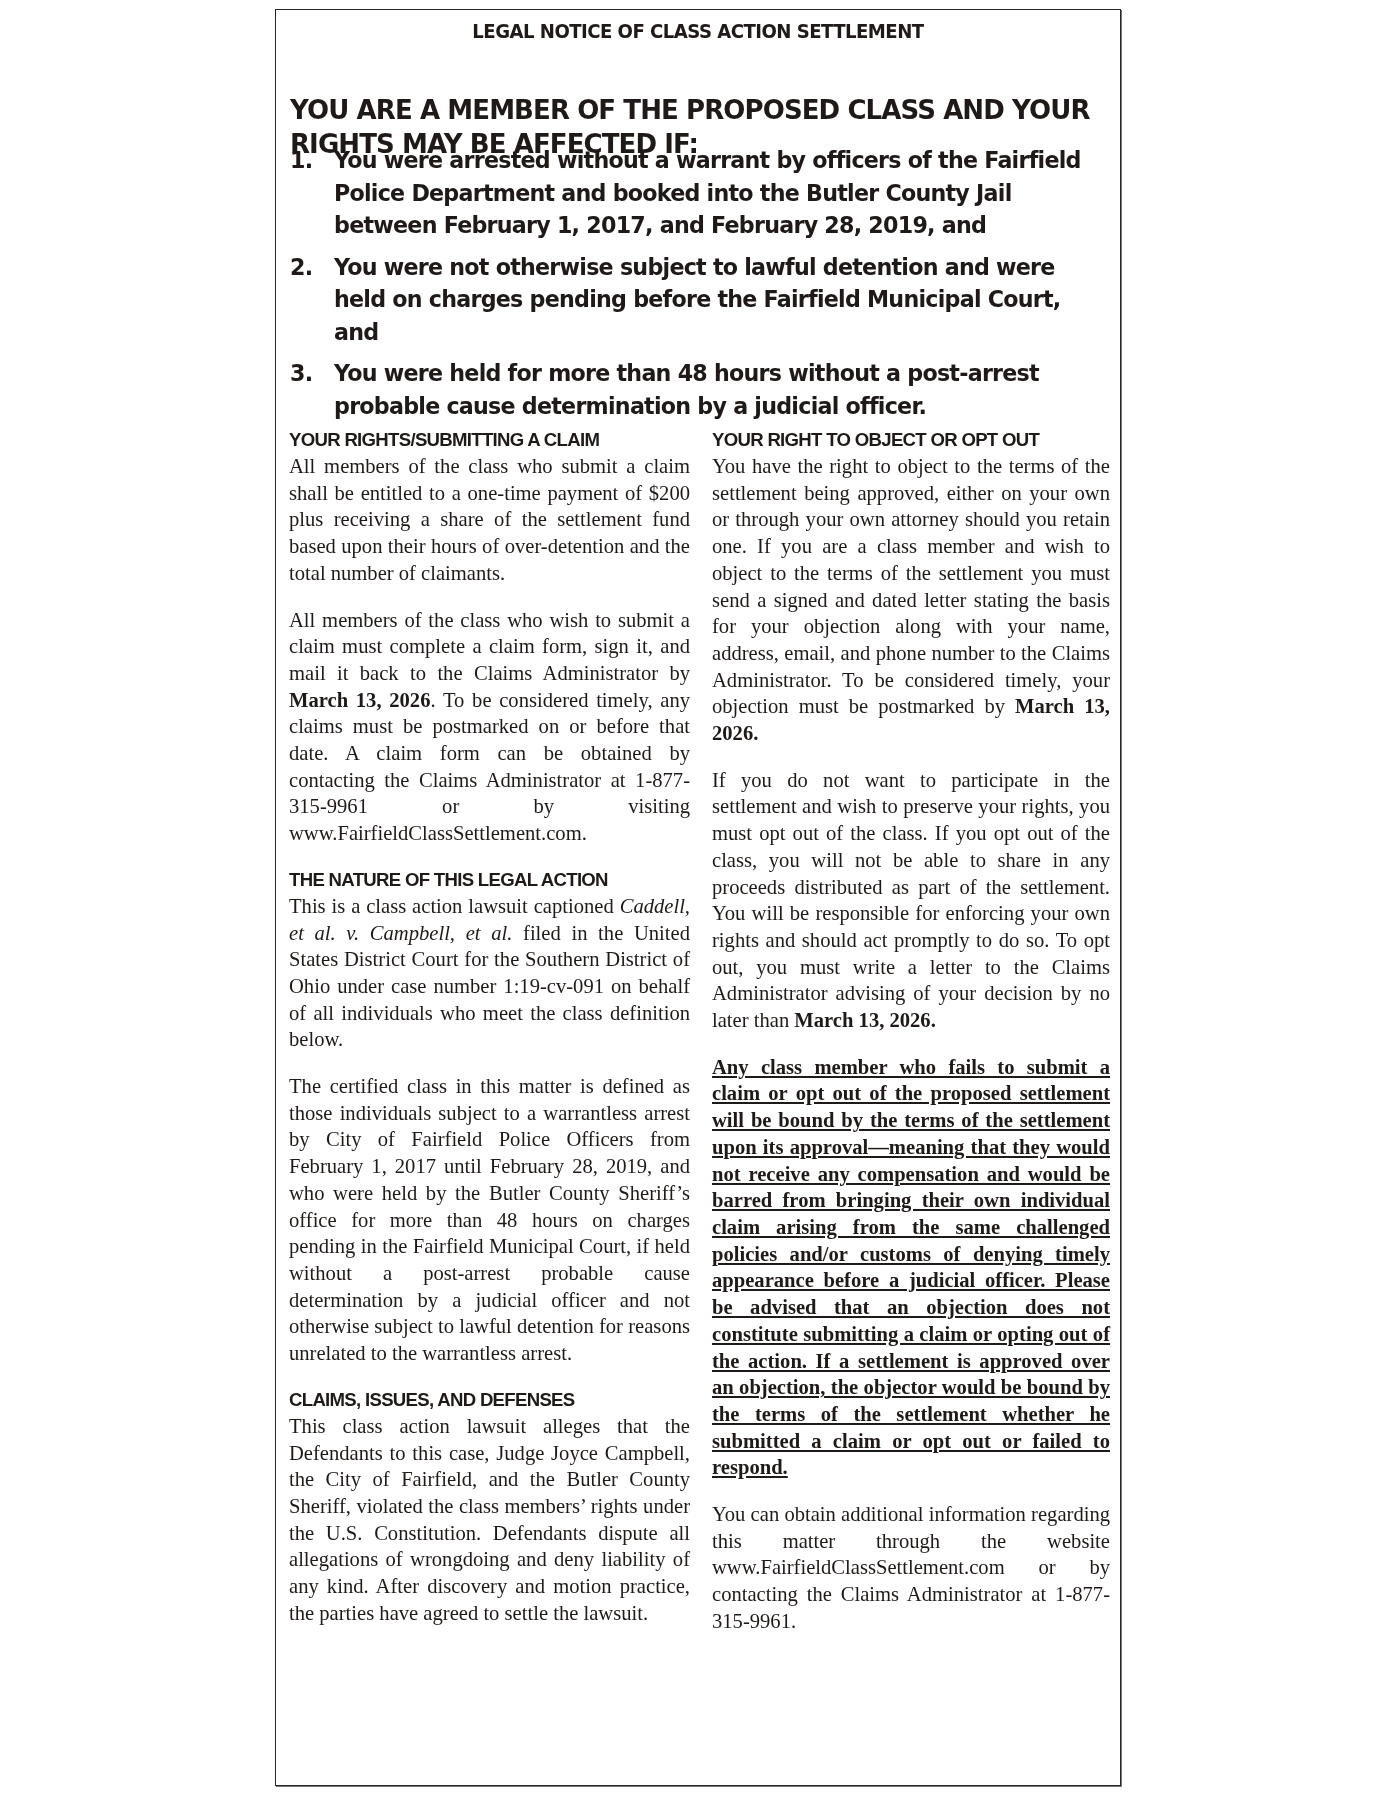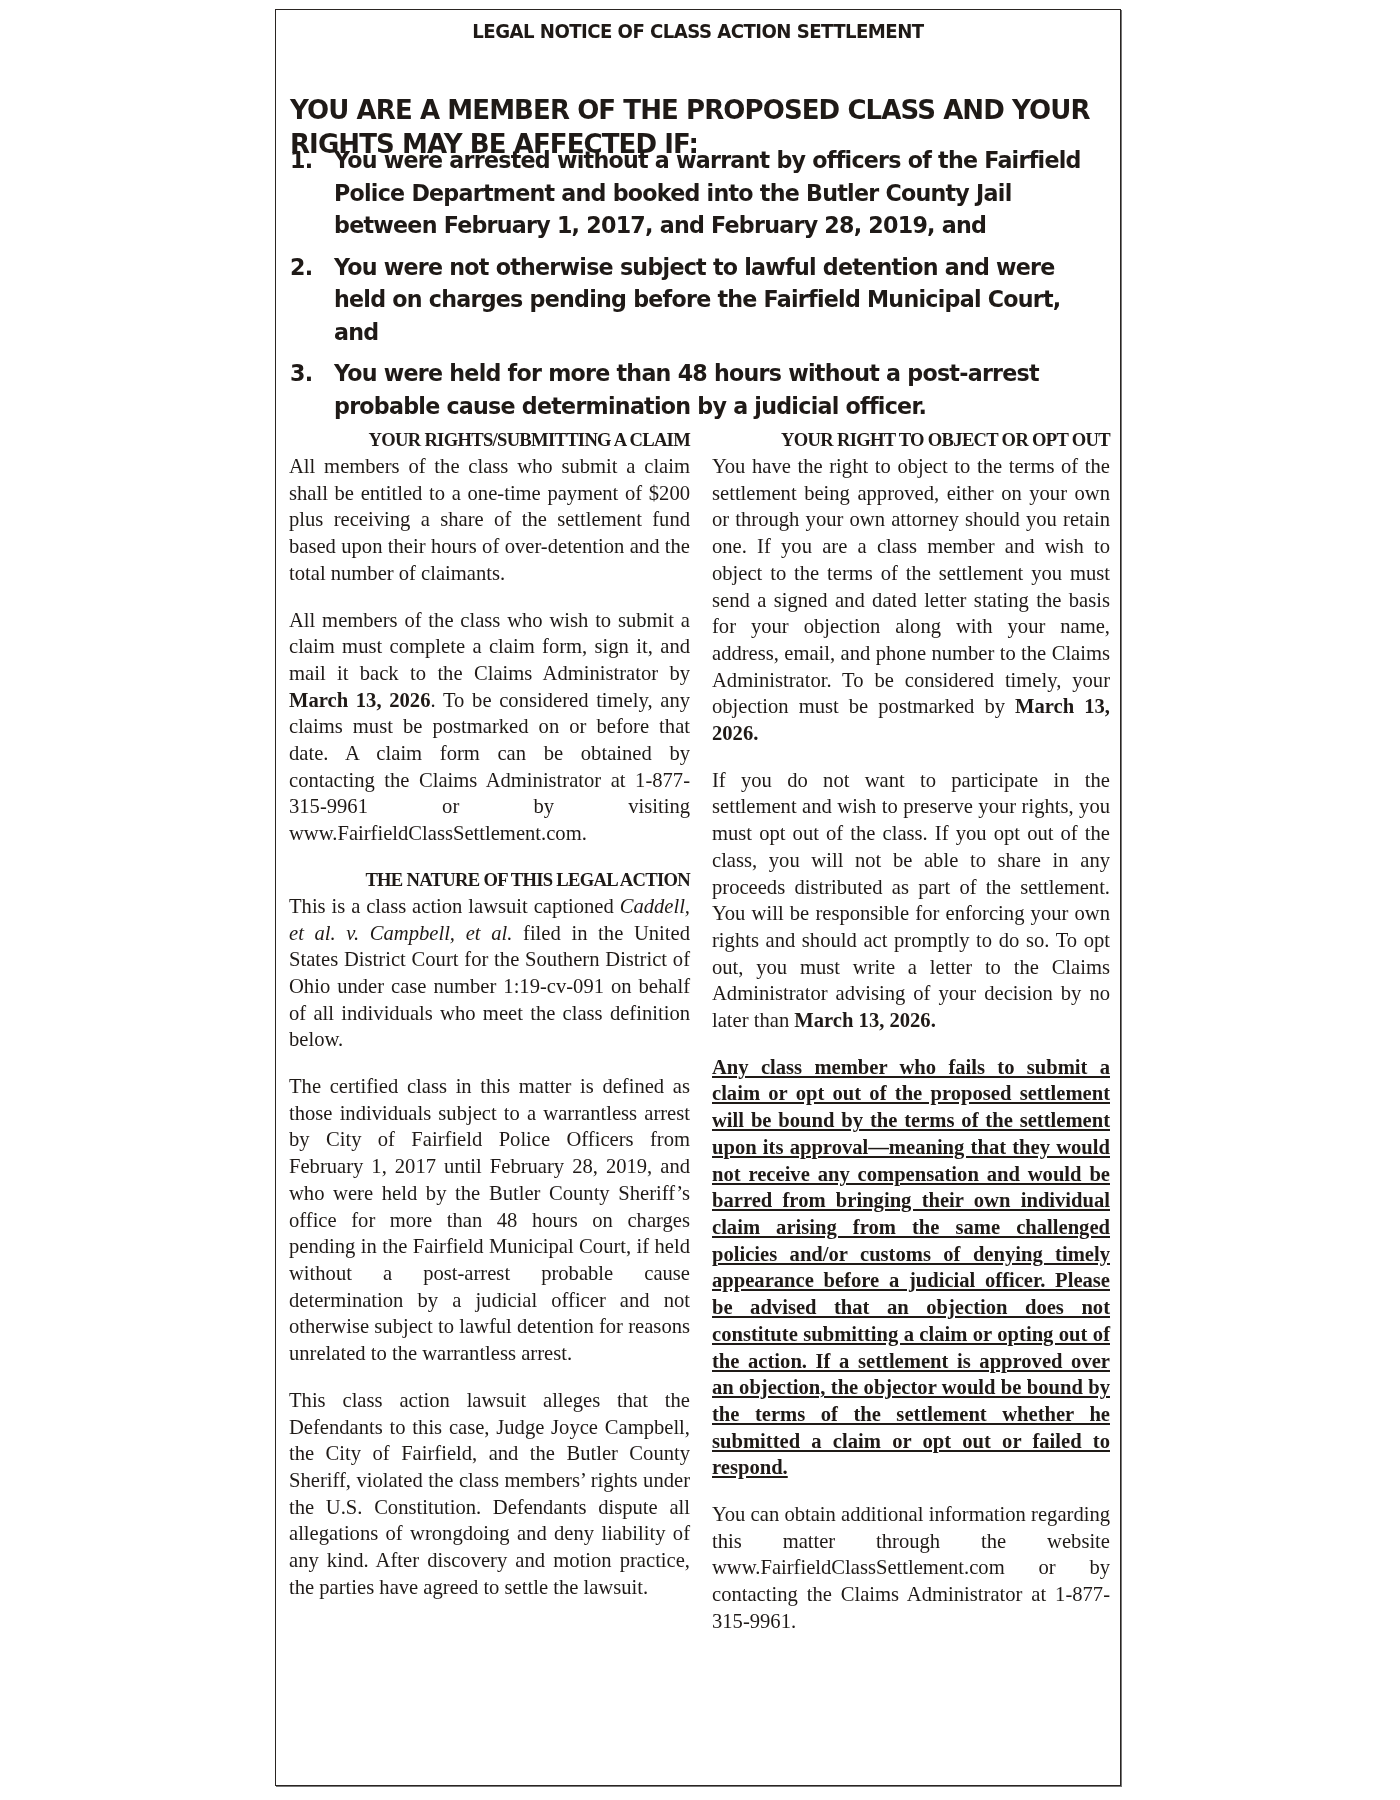--- a/index.html
+++ b/index.html
@@ -23,22 +23,22 @@
   .criteria li {
     position: relative; padding-left: 44px;
     font-family: "DejaVu Sans", sans-serif; font-weight: bold; font-size: 22.2px;
     line-height: 32.5px; letter-spacing: -0.75px; margin-bottom: 9px;
   }
   .criteria .num { position: absolute; left: 0; top: 0; }
   .col { position: absolute; top: 417px; }
   .col.left { left: 13px; width: 401px; }
   .col.right { left: 436px; width: 398px; }
   .sec-head {
-    font-family: Liberation Serif, serif; font-weight: bold; font-size: 18.6px;
-    letter-spacing: -0.7px; text-align: right; line-height: 26px; white-space: nowrap;
+    font-family: Liberation Sans, sans-serif; font-weight: bold; font-size: 18.6px;
+    letter-spacing: -0.7px; text-align: left; line-height: 26px; white-space: nowrap;
   }
   .para {
     font-family: "Liberation Serif", serif; font-size: 20.6px; line-height: 26.7px;
     text-align: justify; margin: 0;
   }
   .gap1 { height: 20px; }
   .gap2 { height: 20px; }
   .para b { font-weight: bold; }
   .para.ul { font-weight: bold; text-decoration: underline; text-decoration-thickness: 1.5px; text-underline-offset: 2px; }
 </style>
@@ -77,20 +77,21 @@
     <section>
       <div class="sec-head">THE NATURE OF THIS LEGAL ACTION</div>
       <p class="para"><span>This is a class action lawsuit captioned </span><i>Caddell, et al. v. Campbell, et al.</i><span> filed in the United States District Court for the Southern District of Ohio under case number 1:19-cv-091 on behalf of all individuals who meet the class definition below.</span></p>
     </section>
     <div class="gap1"></div>
     <section>
       <p class="para">The certified class in this matter is defined as those individuals subject to a warrantless arrest by City of Fairfield Police Officers from February 1, 2017 until February 28, 2019, and who were held by the Butler County Sheriff’s office for more than 48 hours on charges pending in the Fairfield Municipal Court, if held without a post-arrest probable cause determination by a judicial officer and not otherwise subject to lawful detention for reasons unrelated to the warrantless arrest.</p>
     </section>
     <div class="gap1"></div>
     <section>
+      <div class="sec-head">CLAIMS, ISSUES, AND DEFENSES</div>
       <p class="para">This class action lawsuit alleges that the Defendants to this case, Judge Joyce Campbell, the City of Fairfield, and the Butler County Sheriff, violated the class members’ rights under the U.S. Constitution. Defendants dispute all allegations of wrongdoing and deny liability of any kind. After discovery and motion practice, the parties have agreed to settle the lawsuit.</p>
     </section>
   </div>
 
   <div class="col right">
     <section>
       <div class="sec-head">YOUR RIGHT TO OBJECT OR OPT OUT</div>
       <p class="para"><span>You have the right to object to the terms of the settlement being approved, either on your own or through your own attorney should you retain one. If you are a class member and wish to object to the terms of the settlement you must send a signed and dated letter stating the basis for your objection along with your name, address, email, and phone number to the Claims Administrator. To be considered timely, your objection must be postmarked by </span><b>March 13, 2026.</b></p>
     </section>
     <div class="gap2"></div>

